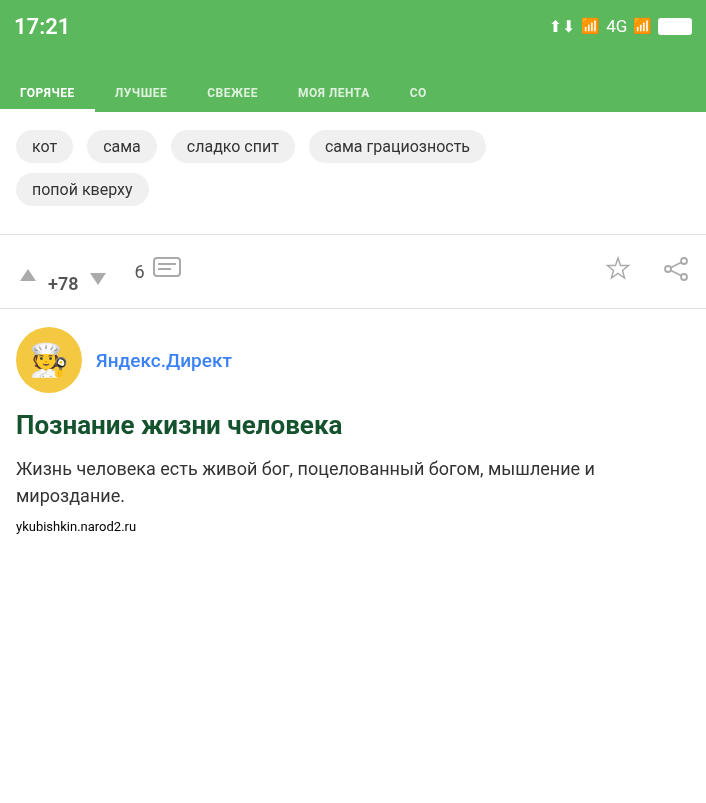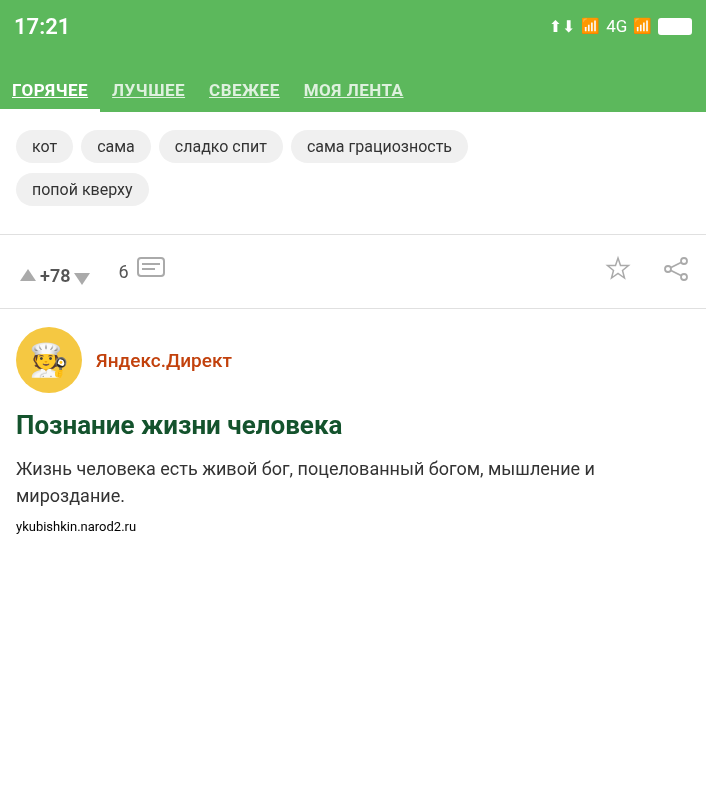--- a/index.html
+++ b/index.html
@@ -39,44 +39,43 @@
     .nav-tabs {
       background: #5cb85c;
       display: flex;
       align-items: flex-end;
       height: 60px;
       padding: 0 0 0 0;
       overflow: hidden;
     }
     .nav-tab {
       color: rgba(255,255,255,0.8);
-      font-size: 17px;
+      font-size: 12px;
       font-weight: 700;
-      padding: 14px 12px 12px;
+      padding: 14px 20px 12px;
       cursor: pointer;
       letter-spacing: 0.5px;
       white-space: nowrap;
       text-transform: uppercase;
-      text-decoration: underline;
     }
     .nav-tab.active {
       color: #fff;
       border-bottom: 3px solid #fff;
       padding-bottom: 9px;
     }
 
     
     .tags-section {
       background: #fff;
       padding: 18px 16px 8px;
     }
     .tags-row {
       display: flex;
       flex-wrap: wrap;
-      gap: 8px;
+      gap: 14px;
       margin-bottom: 10px;
     }
     .tag {
       background: #f0f0f0;
       border-radius: 20px;
       padding: 7px 16px;
       font-size: 16px;
       color: #333;
       cursor: pointer;
       white-space: nowrap;
@@ -92,22 +91,22 @@
     
     .action-bar {
       display: flex;
       align-items: center;
       padding: 14px 16px;
       gap: 0;
       background: #fff;
     }
     .vote-section {
       display: flex;
-      align-items: flex-start;
-      gap: 0;
+      align-items: flex-end;
+      gap: 8px;
       margin-top: 16px;
     }
     .vote-up, .vote-down {
       color: #aaa;
       font-size: 22px;
       cursor: pointer;
     }
     .vote-count {
       font-size: 18px;
       font-weight: 600;
@@ -161,21 +160,21 @@
       border-radius: 50%;
       background: #f5c842;
       display: flex;
       align-items: center;
       justify-content: center;
       font-size: 32px;
       flex-shrink: 0;
     }
     .ad-source {
       font-size: 19px;
-      color: #c2410c;
+      color: #3b82f6;
       font-weight: 500;
     }
     .ad-title {
       font-size: 26px;
       font-weight: 700;
       color: #14532d;
       margin-bottom: 12px;
       line-height: 1.3;
     }
     .ad-description {
@@ -202,20 +201,21 @@
     <span>📶</span>
     <span style="display:inline-block;width:34px;height:17px;border:2px solid #fff;border-radius:3px;background:#fff;position:relative;vertical-align:middle;"></span>
   </div>
 </div>
 
 <div class="nav-tabs">
   <div class="nav-tab active">ГОРЯЧЕЕ</div>
   <div class="nav-tab">ЛУЧШЕЕ</div>
   <div class="nav-tab">СВЕЖЕЕ</div>
   <div class="nav-tab">МОЯ ЛЕНТА</div>
+  <div class="nav-tab">СО</div>
 </div>
 
 <div class="tags-section">
   <div class="tags-row">
     <span class="tag">кот</span>
     <span class="tag">сама</span>
     <span class="tag">сладко спит</span>
     <span class="tag">сама грациозность</span>
   </div>
   <div class="tags-row">

